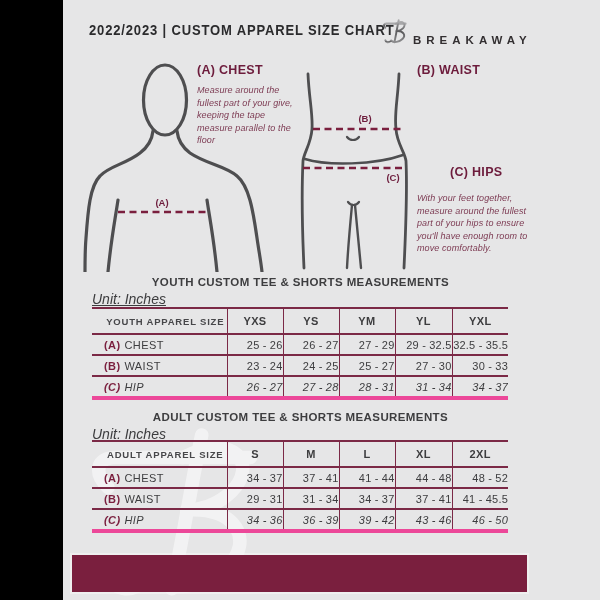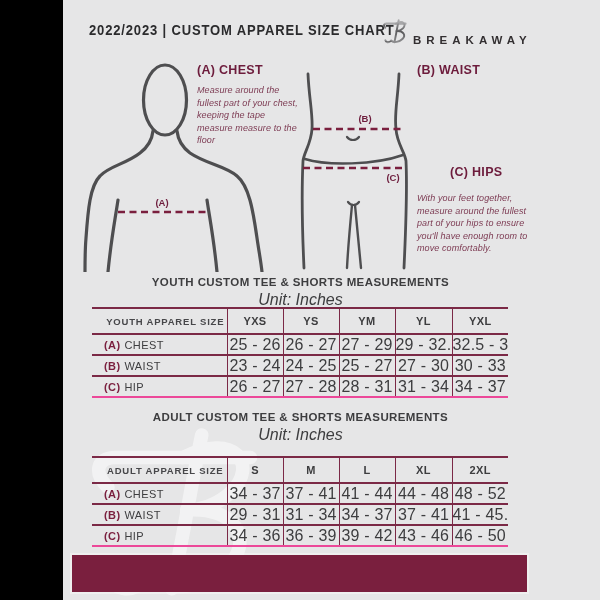--- a/index.html
+++ b/index.html
@@ -34,39 +34,39 @@
   .ins-body{
     font-size:9px;font-style:italic;color:#7d3b53;line-height:12.5px;letter-spacing:.1px;
   }
 
   
   .section-title{
     left:29px;width:417px;text-align:center;
     font-size:11.5px;font-weight:bold;color:#3d3d3f;letter-spacing:.4px;white-space:nowrap;
   }
   .unit-line{
-    left:29px;width:417px;text-align:center;
-    font-size:16px;font-style:italic;color:#3d3d3f;
+    left:29px;width:417px;
+    font-size:14px;font-style:italic;color:#3d3d3f;text-decoration:underline;
   }
 
   
   table.sizetable{
     border-collapse:collapse;table-layout:fixed;width:416px;
     position:absolute;left:29px;
     color:#3d3d3f;
   }
   table.sizetable td{
     border-top:2px solid #7b2946;
     padding:0;vertical-align:middle;text-align:center;
     overflow:hidden;white-space:nowrap;
   }
   table.sizetable td + td{border-left:1.5px solid #7b2946;}
-  table.sizetable tr:last-child td{border-bottom:2px solid #ec4899;}
+  table.sizetable tr:last-child td{border-bottom:4px solid #ec4899;font-style:italic;}
   table.sizetable tr.hdr td{height:24px;font-weight:bold;font-size:11px;letter-spacing:.4px;}
-  table.sizetable tr.datarow td{height:19px;font-size:16px;letter-spacing:.2px;}
+  table.sizetable tr.datarow td{height:19px;font-size:11px;letter-spacing:.2px;text-align:right;}
   td.sizehdrcell{
     text-align:left;padding-left:12px !important;
     font-weight:normal;font-size:9.5px !important;letter-spacing:.8px !important;
     color:#47474a;
   }
   td.labcell{text-align:left !important;padding-left:12px !important;font-size:11px !important;letter-spacing:.4px !important;}
   .rowletter{color:#7a1f3e;font-weight:bold;margin-right:4px;}
 
   
   .footer-bar{
@@ -132,21 +132,21 @@
     <path class="figstroke" stroke-width="2.2" d="M53 142 C56 146 61 146 64 142"></path>
     <path class="figstroke" stroke-width="2.4" d="M57 145 C55 166 53 188 52 208"></path>
     <path class="figstroke" stroke-width="2.4" d="M60 145 C62 166 64 188 66 208"></path>
     <line class="dashline" x1="18" y1="69" x2="106" y2="69"></line>
     <text class="figlabel" x="70" y="62" text-anchor="middle">(B)</text>
     <line class="dashline" x1="8" y1="108" x2="111" y2="108"></line>
     <text class="figlabel" x="98" y="121" text-anchor="middle">(C)</text>
   </svg>
 
   <div class="abs ins-head" style="left:134px;top:63px;">(A) CHEST</div>
-  <div class="abs ins-body" style="left:134px;top:84px;width:102px;">Measure around the fullest part of your chest, keeping the tape measure measure to the floor</div>
+  <div class="abs ins-body" style="left:134px;top:84px;width:102px;">Measure around the fullest part of your give, keeping the tape measure parallel to the floor</div>
 
   <div class="abs ins-head" style="left:354px;top:63px;">(B) WAIST</div>
 
   <div class="abs ins-head" style="left:354px;top:165px;margin-left:33px;">(C) HIPS</div>
   <div class="abs ins-body" style="left:354px;top:192px;width:114px;">With your feet together, measure around the fullest part of your hips to ensure you'll have enough room to move comfortably.</div>
 
   <div class="abs section-title" style="top:276px;">YOUTH CUSTOM TEE &amp; SHORTS MEASUREMENTS</div>
   <div class="abs unit-line" style="top:291px;">Unit: Inches</div>
 
   <table class="sizetable" style="top:307px;">
@@ -190,21 +190,21 @@
       <td>28 - 31</td>
       <td>31 - 34</td>
       <td>34 - 37</td>
     </tr>
   </tbody>
     </table>
 
   <div class="abs section-title" style="top:411px;">ADULT CUSTOM TEE &amp; SHORTS MEASUREMENTS</div>
   <div class="abs unit-line" style="top:426px;">Unit: Inches</div>
 
-  <table class="sizetable" style="top:440px;margin-top:16px;">
+  <table class="sizetable" style="top:440px;">
     <colgroup>
         <col style="width:135px">
         <col style="width:56px">
         <col style="width:56px">
         <col style="width:56px">
         <col style="width:57px">
         <col style="width:56px">
       </colgroup>
     <tbody>
         <tr class="hdr">

